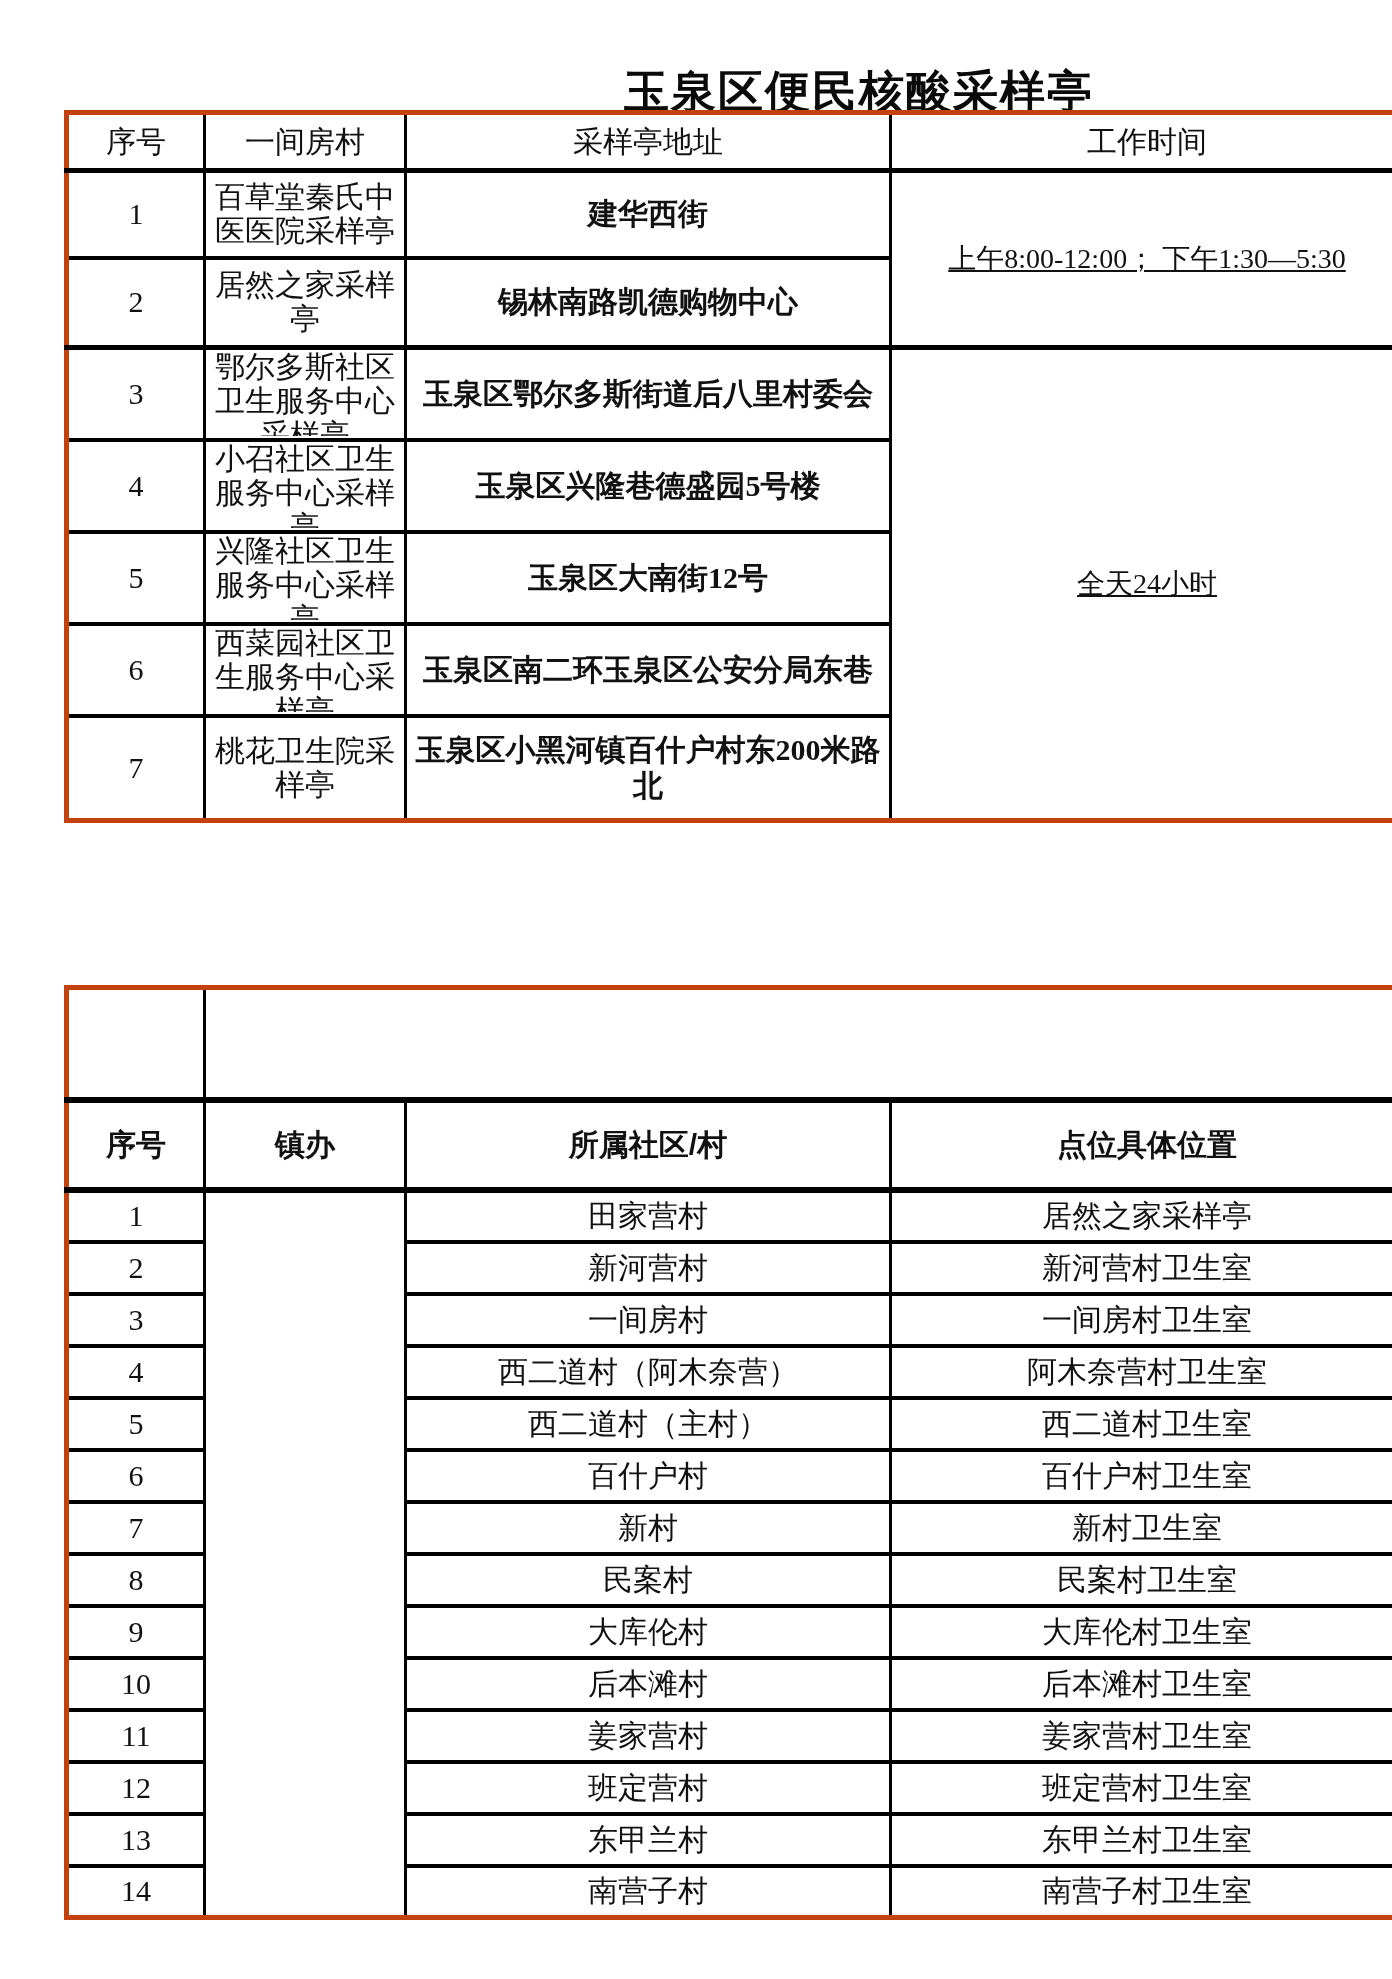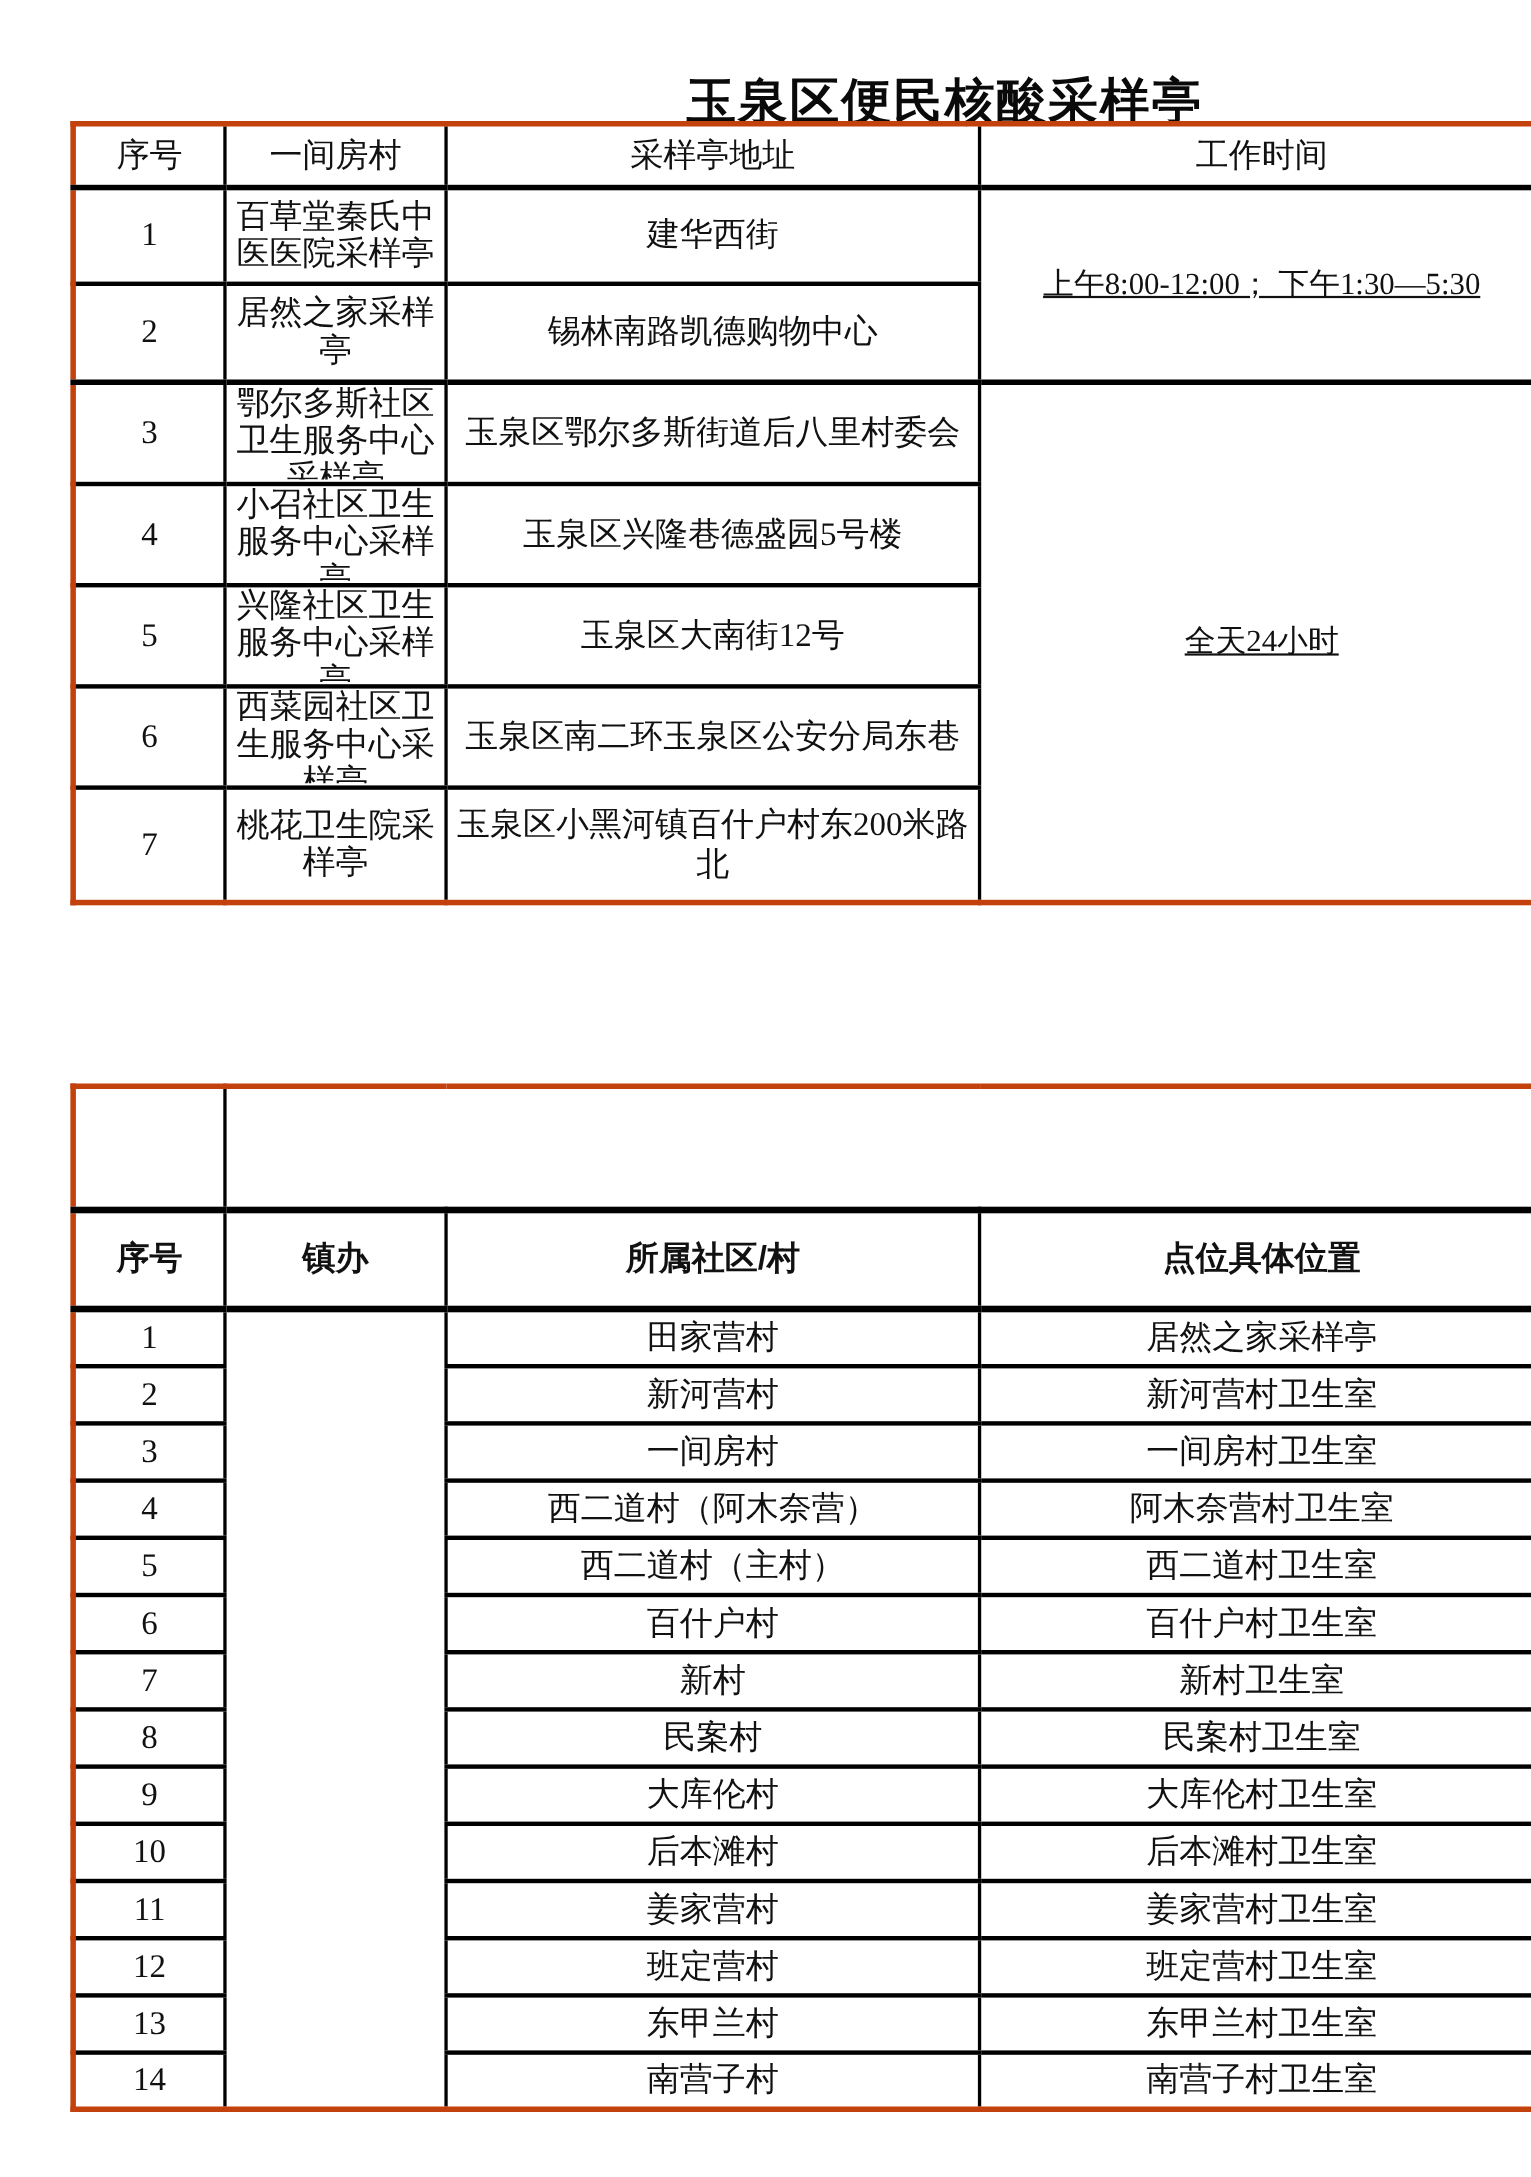--- a/index.html
+++ b/index.html
@@ -48,21 +48,21 @@
   tr.sep  td { border-top-width: 5px; }
   tr.blank td { border-bottom-width: 6px; }
   tr.hdr2 td {
     border-bottom-width: 6px;
     font-family: "Liberation Sans","DejaVu Sans",sans-serif;
     font-weight: bold;
     font-size: 30px;
   }
   td.name-top { vertical-align: top; }
   .clip { height: 86px; overflow: hidden; line-height: 34px; }
-  td.addr { line-height: 36px; }
+  td.addr { line-height: 36px; font-weight: bold; }
   td.wt   { font-size: 28px; white-space: nowrap; text-decoration: underline; }
 </style>
 </head>
 <body>
 
 <div class="page">
 
   <div class="doc-title t1">玉泉区便民核酸采样亭</div>
 
   <table class="tbl tbl1">

